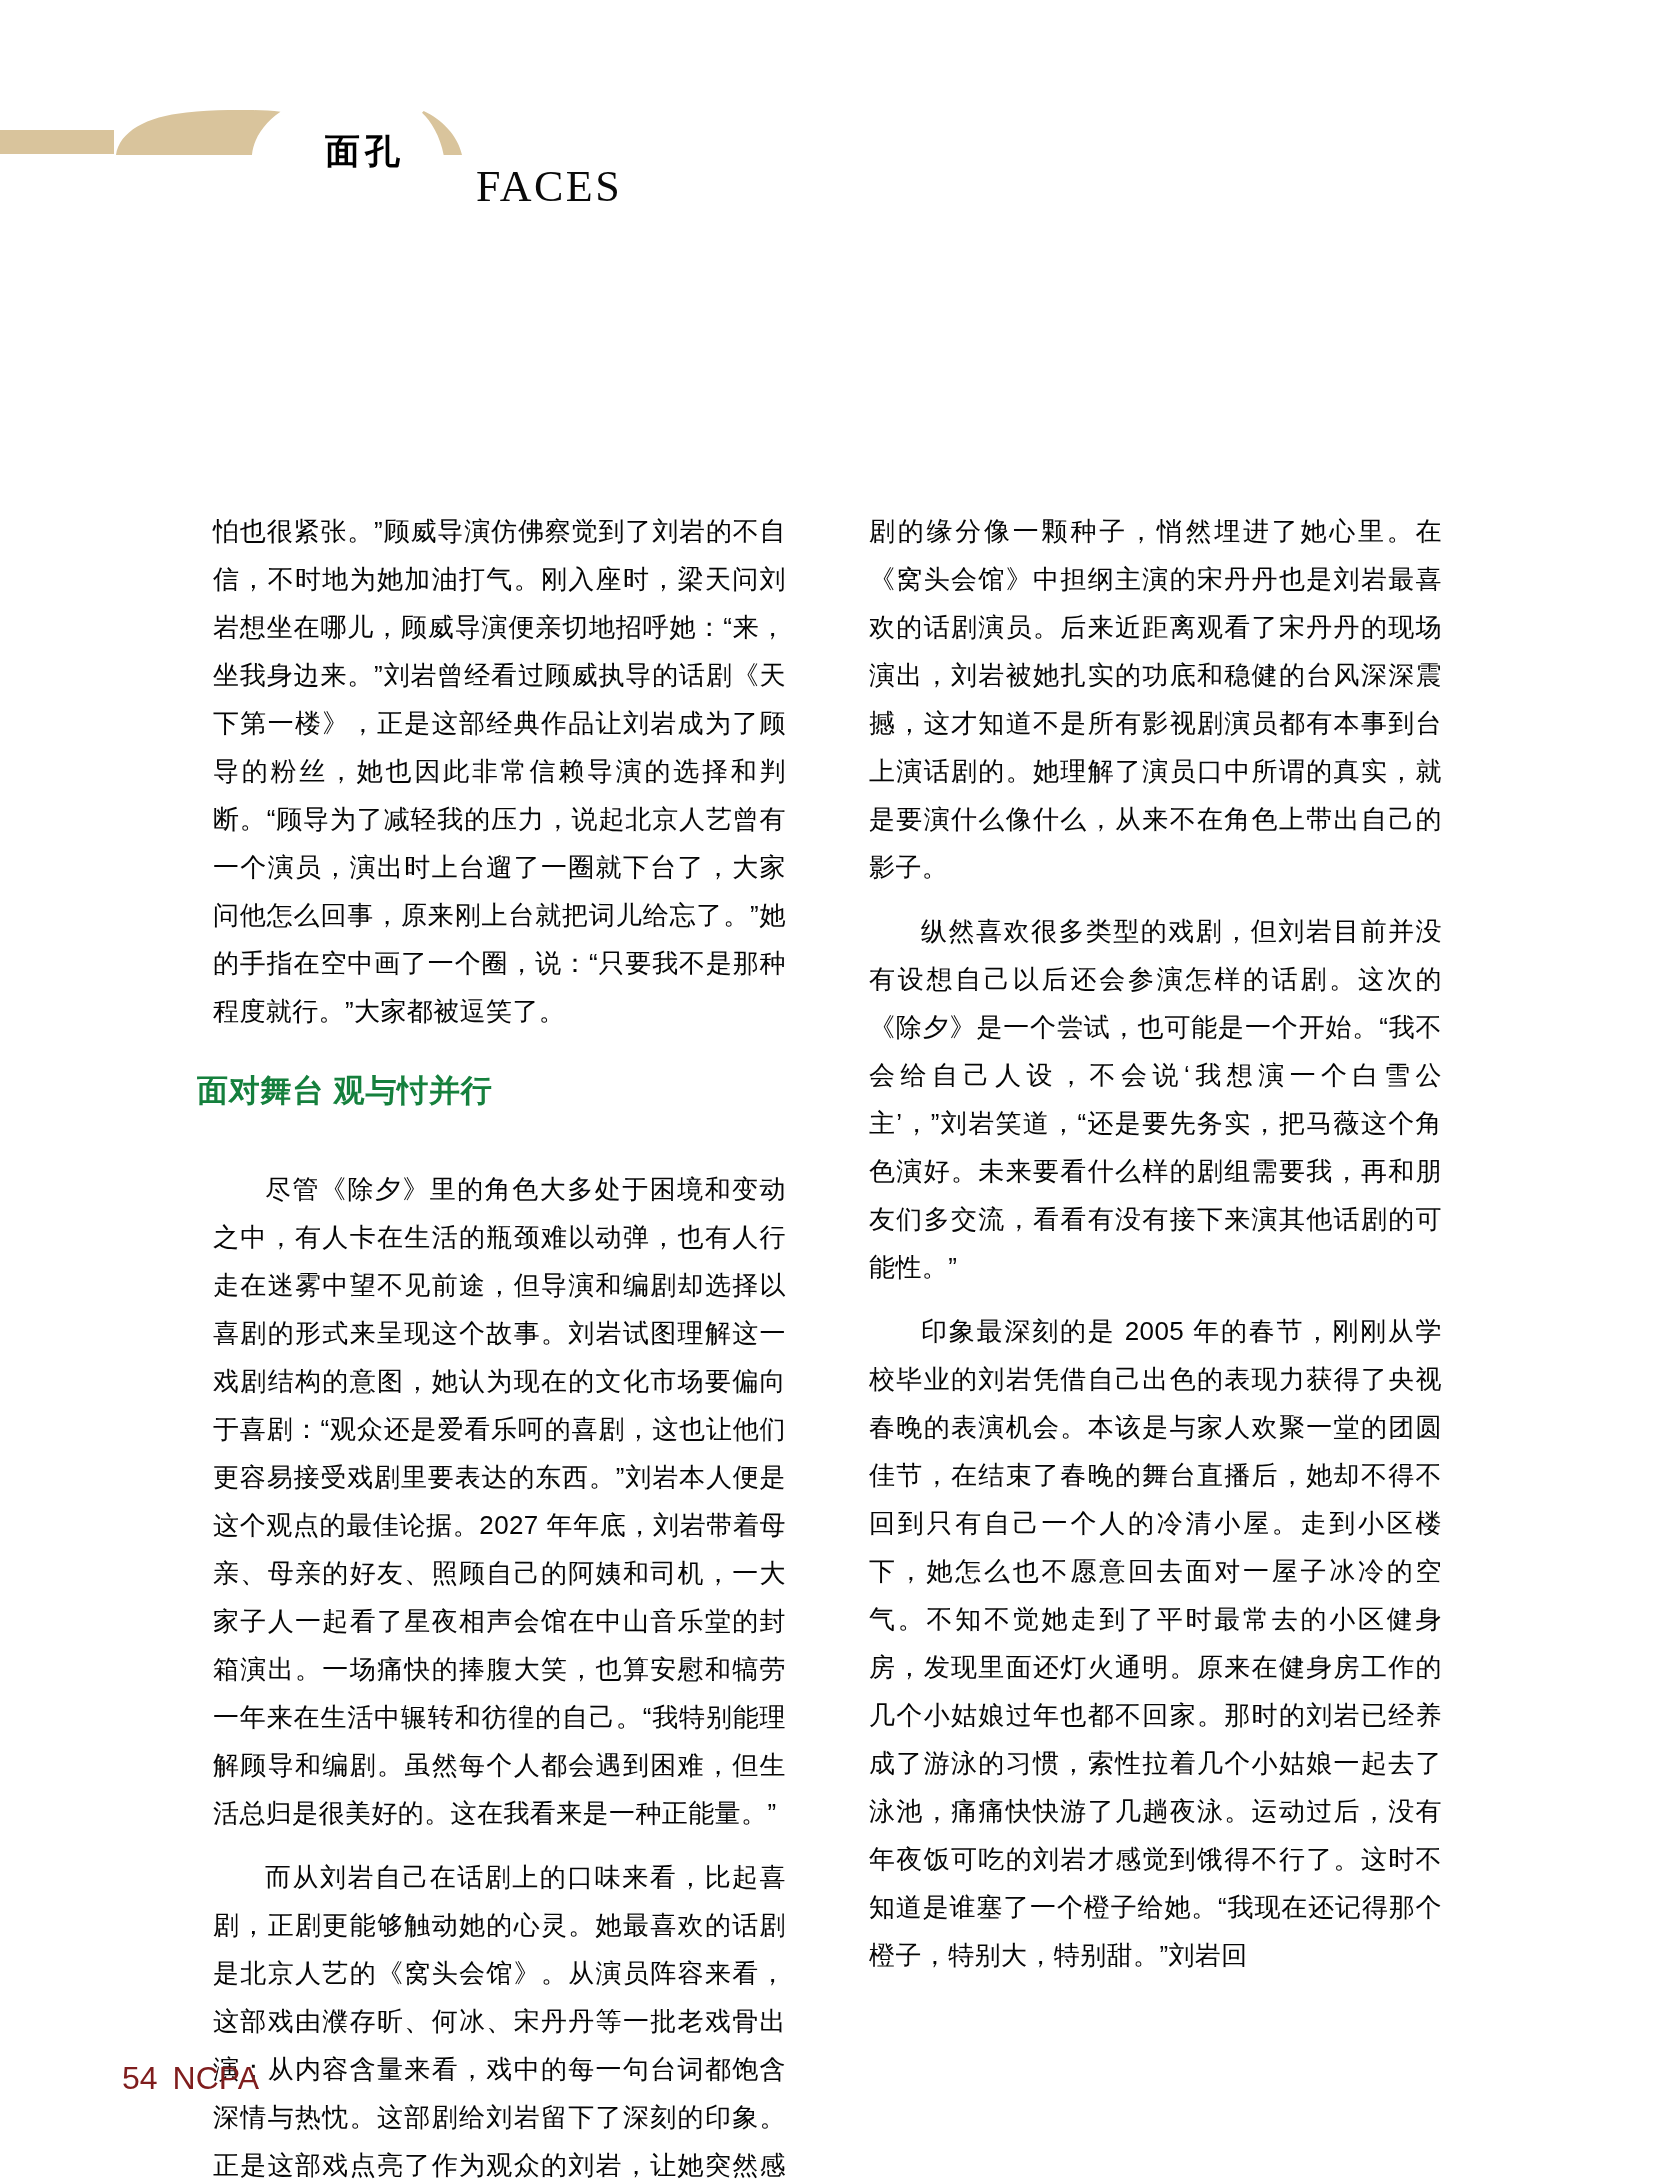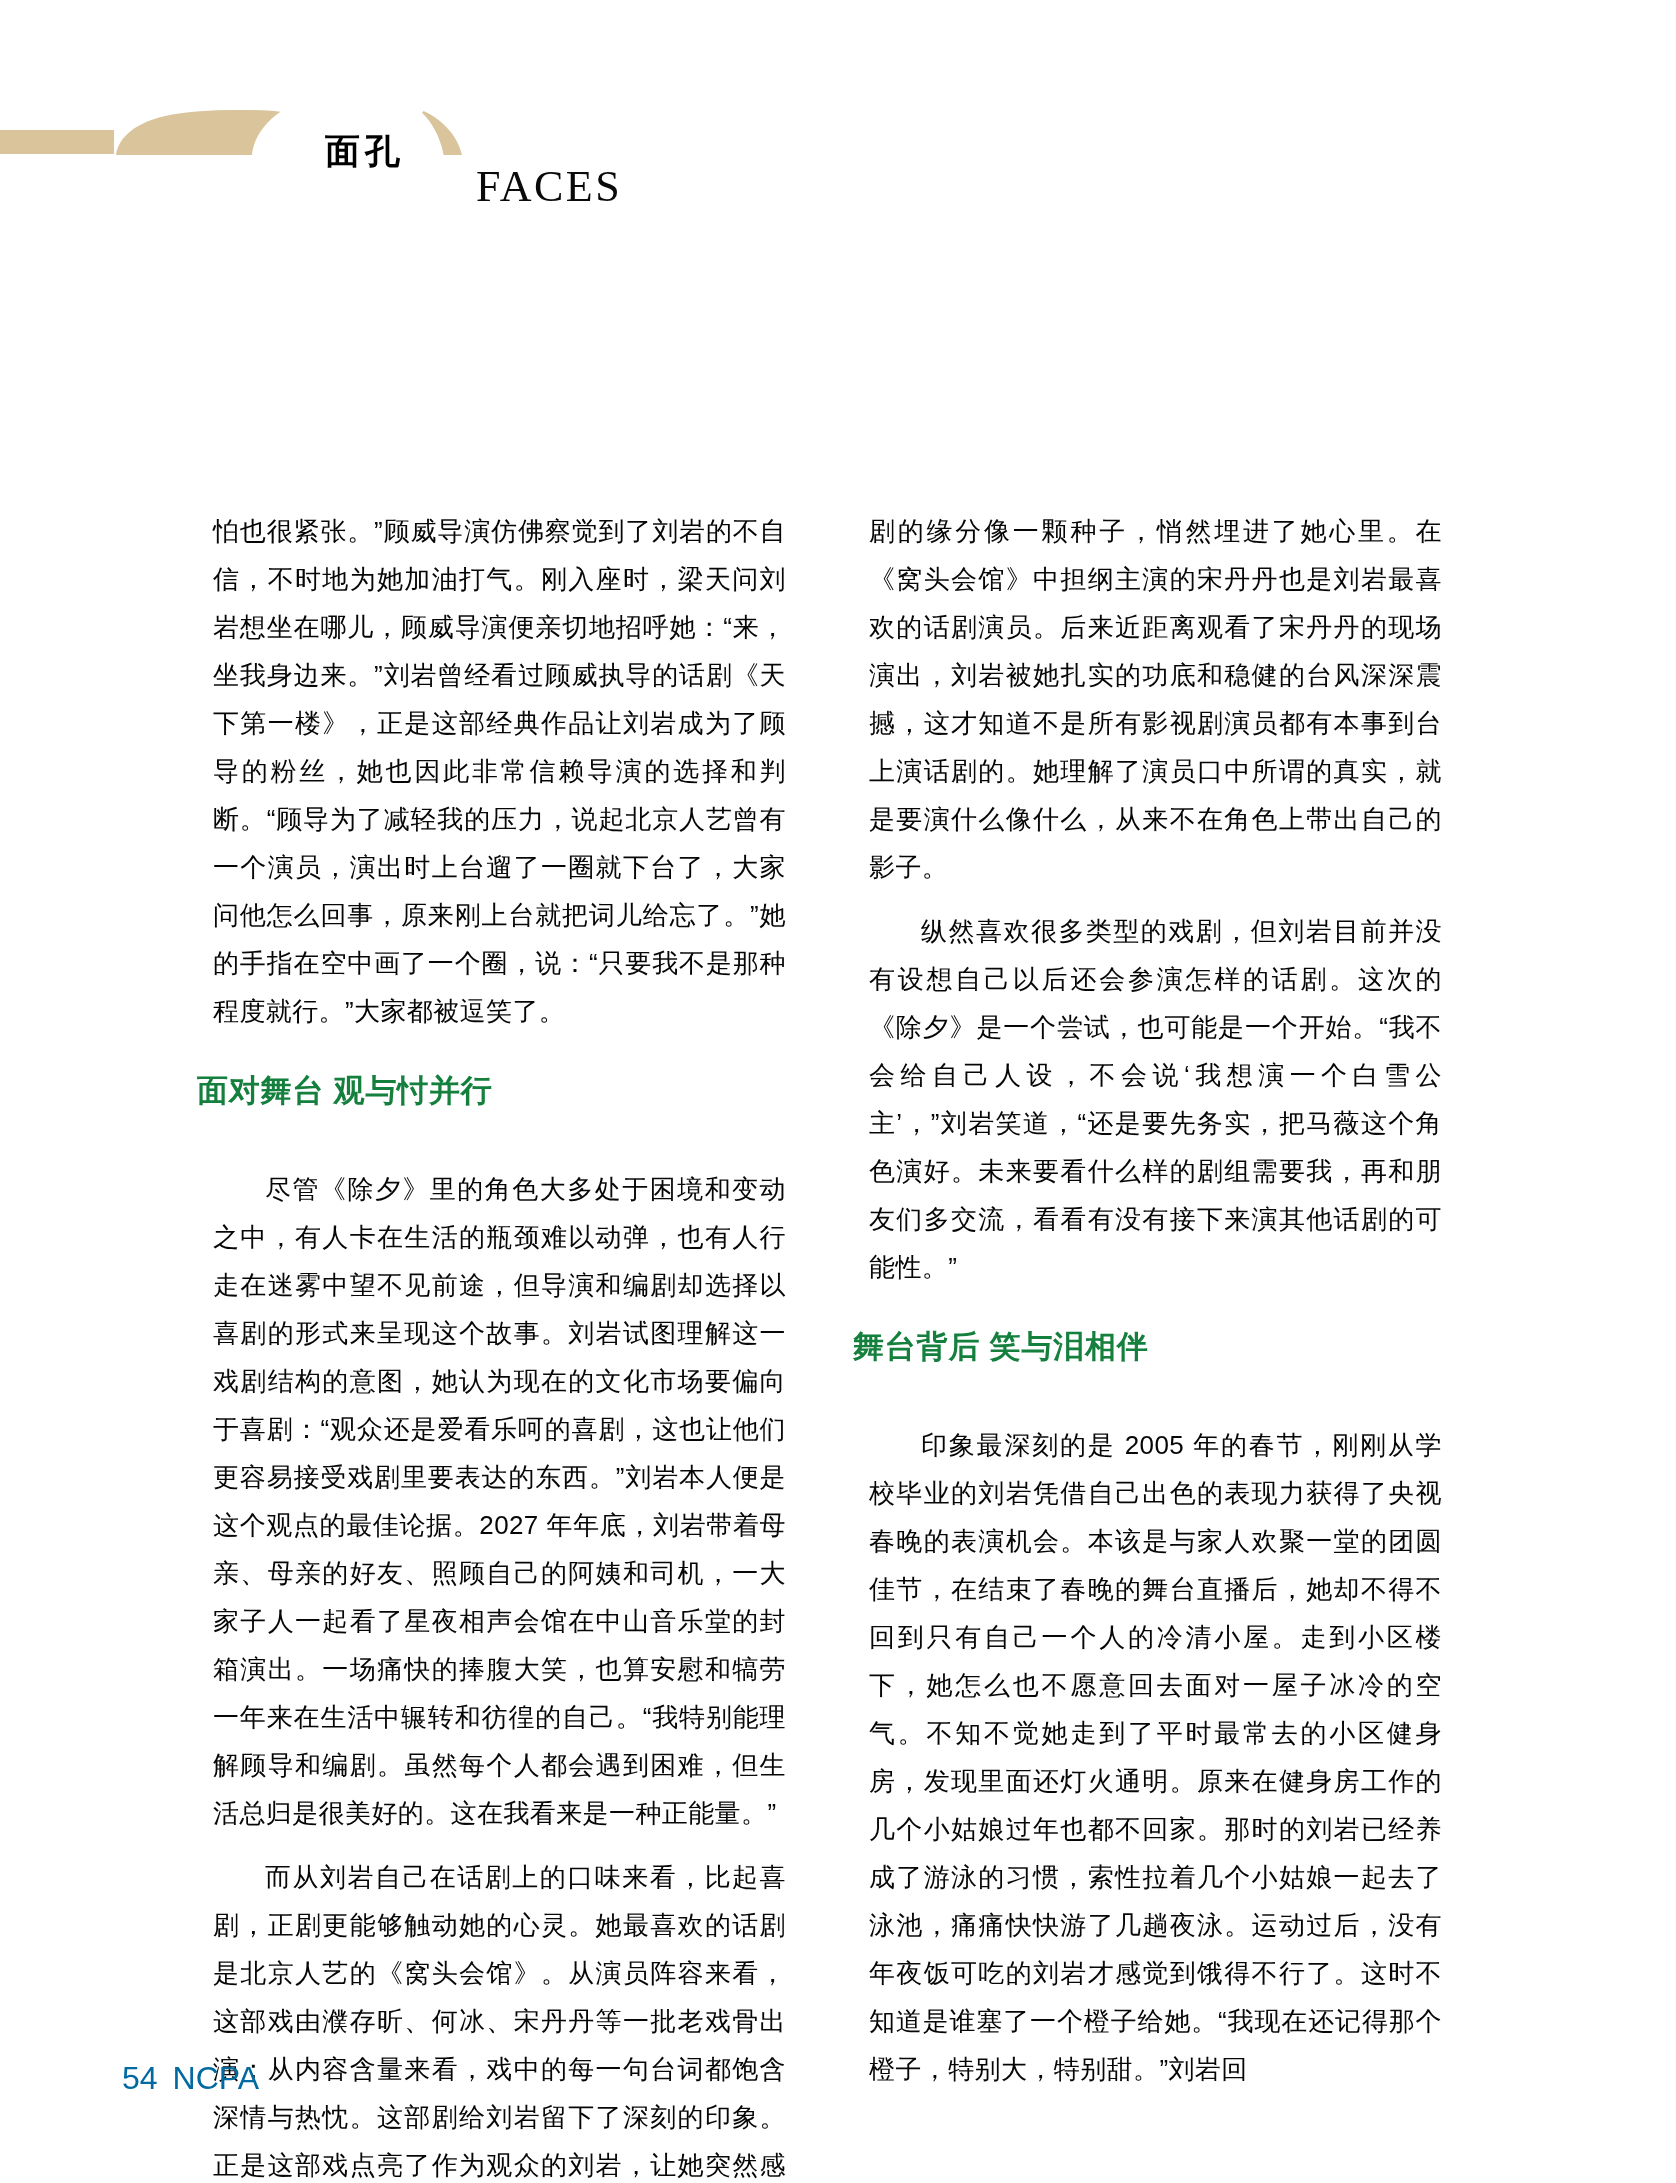--- a/index.html
+++ b/index.html
@@ -81,21 +81,21 @@
 
   
   .footer{
     position:absolute;
     left:122px; top:2061px;
     display:flex;
     align-items:baseline;
     gap:15px;
     font-size:32px;
     line-height:35px;
-    color:#0369a1;
+    color:#7f1d1d;
   }
 </style>
 </head>
 <body>
 
 <div class="page">
 
   <header>
     <div class="hdr-bar"></div>
     <svg class="hdr-leaf" viewBox="0 0 230 54" preserveAspectRatio="none">
@@ -113,21 +113,20 @@
     <section class="col">
       <p>怕也很紧张。”顾威导演仿佛察觉到了刘岩的不自信，不时地为她加油打气。刚入座时，梁天问刘岩想坐在哪儿，顾威导演便亲切地招呼她：“来，坐我身边来。”刘岩曾经看过顾威执导的话剧《天下第一楼》，正是这部经典作品让刘岩成为了顾导的粉丝，她也因此非常信赖导演的选择和判断。“顾导为了减轻我的压力，说起北京人艺曾有一个演员，演出时上台遛了一圈就下台了，大家问他怎么回事，原来刚上台就把词儿给忘了。”她的手指在空中画了一个圈，说：“只要我不是那种程度就行。”大家都被逗笑了。</p>
       <h2>面对舞台 观与忖并行</h2>
       <p class="ind">尽管《除夕》里的角色大多处于困境和变动之中，有人卡在生活的瓶颈难以动弹，也有人行走在迷雾中望不见前途，但导演和编剧却选择以喜剧的形式来呈现这个故事。刘岩试图理解这一戏剧结构的意图，她认为现在的文化市场要偏向于喜剧：“观众还是爱看乐呵的喜剧，这也让他们更容易接受戏剧里要表达的东西。”刘岩本人便是这个观点的最佳论据。2027 年年底，刘岩带着母亲、母亲的好友、照顾自己的阿姨和司机，一大家子人一起看了星夜相声会馆在中山音乐堂的封箱演出。一场痛快的捧腹大笑，也算安慰和犒劳一年来在生活中辗转和彷徨的自己。“我特别能理解顾导和编剧。虽然每个人都会遇到困难，但生活总归是很美好的。这在我看来是一种正能量。”</p>
       <p class="ind">而从刘岩自己在话剧上的口味来看，比起喜剧，正剧更能够触动她的心灵。她最喜欢的话剧是北京人艺的《窝头会馆》。从演员阵容来看，这部戏由濮存昕、何冰、宋丹丹等一批老戏骨出演；从内容含量来看，戏中的每一句台词都饱含深情与热忱。这部剧给刘岩留下了深刻的印象。正是这部戏点亮了作为观众的刘岩，让她突然感受到了戏剧的力量。或许也就在那一刻，与话</p>
     </section>
 
     <section class="col">
       <p>剧的缘分像一颗种子，悄然埋进了她心里。在《窝头会馆》中担纲主演的宋丹丹也是刘岩最喜欢的话剧演员。后来近距离观看了宋丹丹的现场演出，刘岩被她扎实的功底和稳健的台风深深震撼，这才知道不是所有影视剧演员都有本事到台上演话剧的。她理解了演员口中所谓的真实，就是要演什么像什么，从来不在角色上带出自己的影子。</p>
       <p class="ind">纵然喜欢很多类型的戏剧，但刘岩目前并没有设想自己以后还会参演怎样的话剧。这次的《除夕》是一个尝试，也可能是一个开始。“我不会给自己人设，不会说‘我想演一个白雪公主’，”刘岩笑道，“还是要先务实，把马薇这个角色演好。未来要看什么样的剧组需要我，再和朋友们多交流，看看有没有接下来演其他话剧的可能性。”</p>
-      <h2>舞台背后 笑与泪相伴</h2>
       <p class="ind">印象最深刻的是 2005 年的春节，刚刚从学校毕业的刘岩凭借自己出色的表现力获得了央视春晚的表演机会。本该是与家人欢聚一堂的团圆佳节，在结束了春晚的舞台直播后，她却不得不回到只有自己一个人的冷清小屋。走到小区楼下，她怎么也不愿意回去面对一屋子冰冷的空气。不知不觉她走到了平时最常去的小区健身房，发现里面还灯火通明。原来在健身房工作的几个小姑娘过年也都不回家。那时的刘岩已经养成了游泳的习惯，索性拉着几个小姑娘一起去了泳池，痛痛快快游了几趟夜泳。运动过后，没有年夜饭可吃的刘岩才感觉到饿得不行了。这时不知道是谁塞了一个橙子给她。“我现在还记得那个橙子，特别大，特别甜。”刘岩回</p>
     </section>
 
   </main>
 
   <footer class="footer">
     <span>54</span>
     <span>NCPA</span>
   </footer>
 

